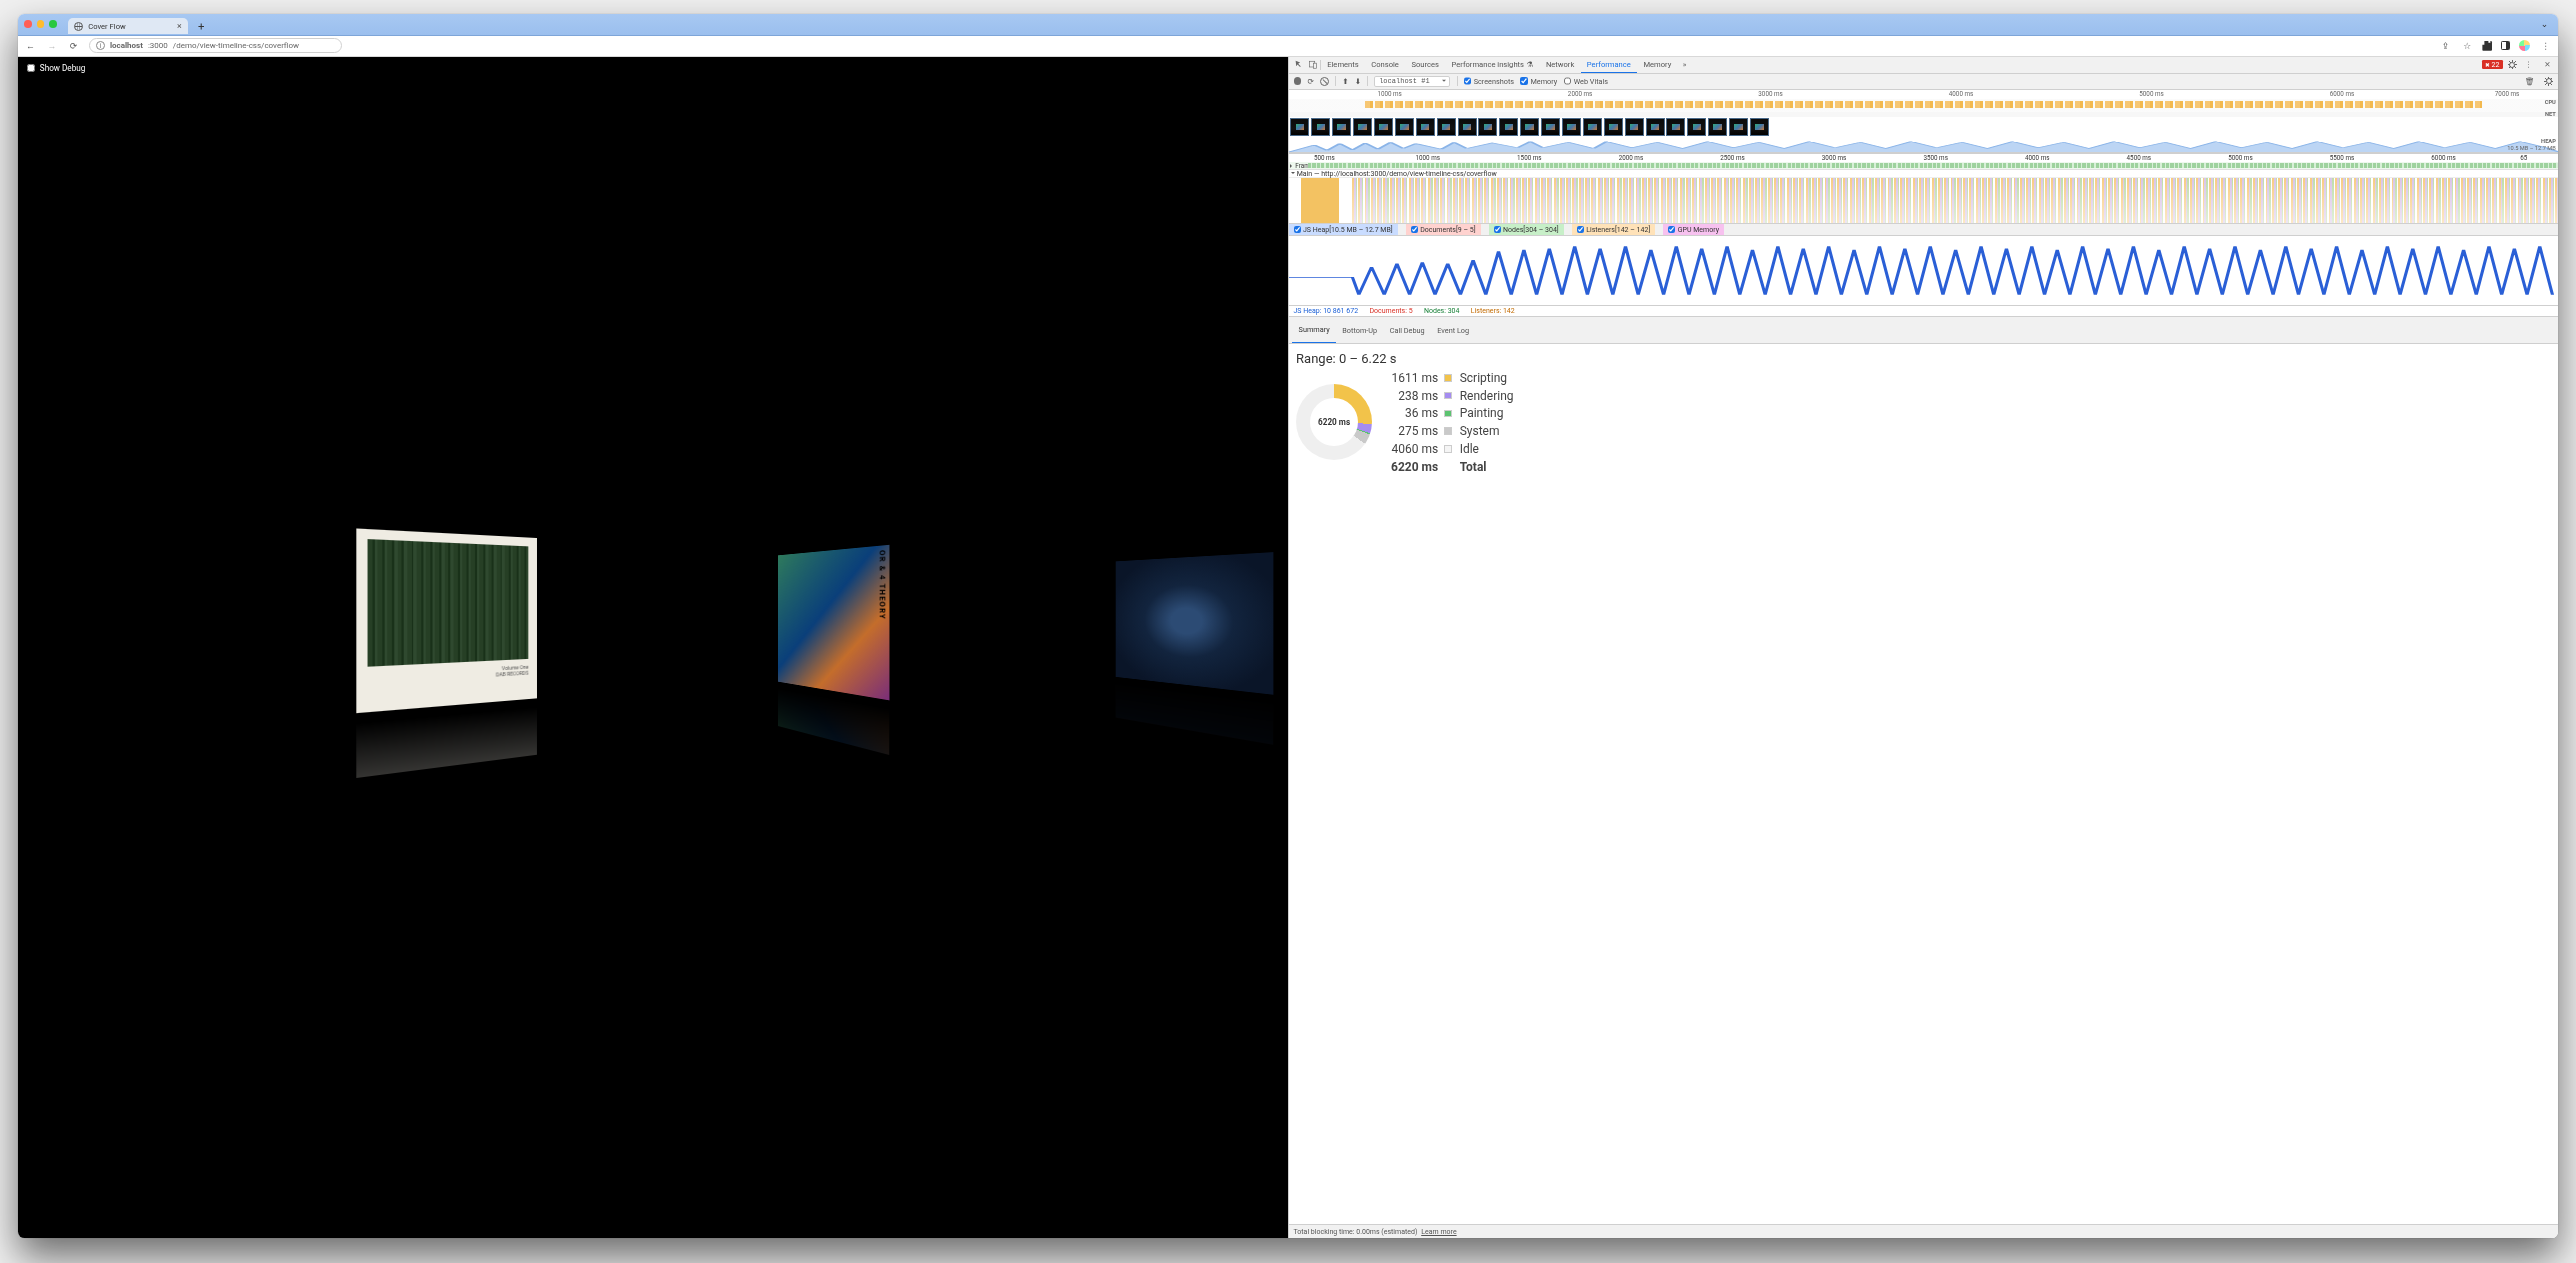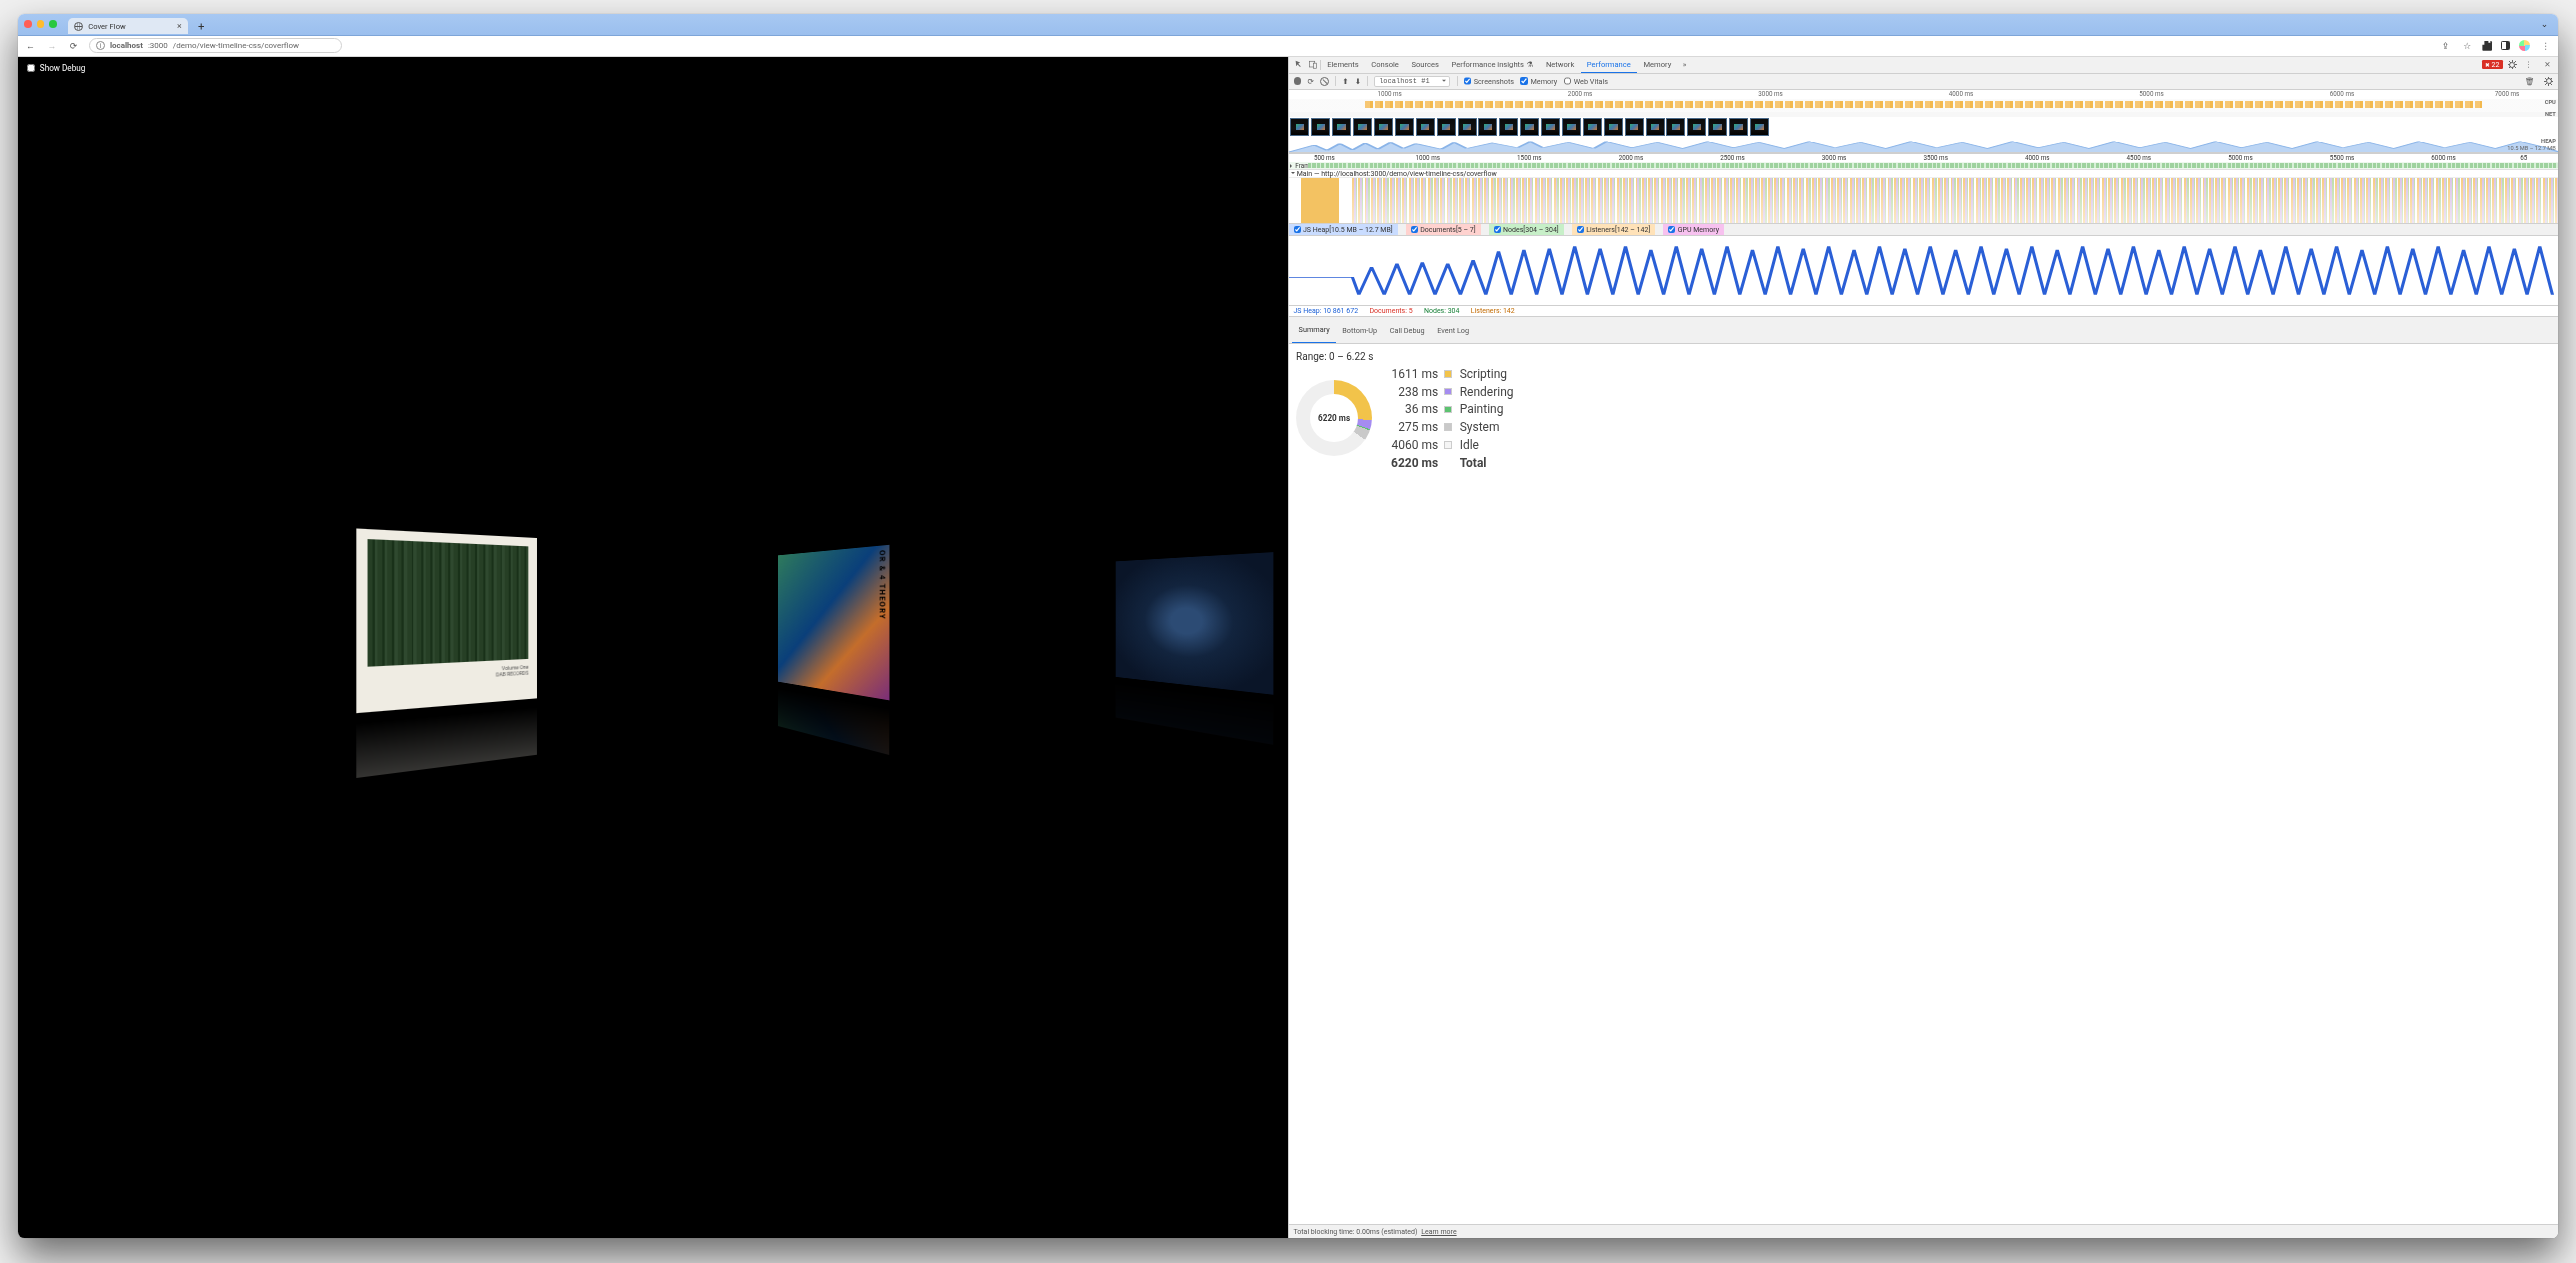--- a/index.html
+++ b/index.html
@@ -122,21 +122,21 @@
   .heap-graph svg{width:100%;height:100%;}
 
   .stats-row{height:11.4px;background:#fff;border-bottom:0.6px solid #cfcfcf;display:flex;gap:11.4px;padding:1.3px 5px;font-size:7px;}
   .s-blue{color:#1a5fd6;} .s-red{color:#d93025;} .s-green{color:#188038;} .s-orange{color:#c26a00;}
 
   .summary-tabs{height:27px;background:#f1f1f1;border-bottom:0.6px solid #cfcfcf;display:flex;align-items:center;padding:0 3.8px;}
   .st-tab{padding:0 6.3px;height:100%;display:flex;align-items:center;color:#555;cursor:pointer;font-size:7.3px;}
   .st-tab.active{color:#333;border-bottom:1.3px solid #1a73e8;}
 
   .summary-body{flex:1;background:#fff;padding:6.3px 7.6px;display:flex;flex-direction:column;gap:5px;overflow:auto;}
-  .range{font-size:10px;color:#333;}
+  .range{font-size:13px;color:#333;}
   .donut-row{display:flex;align-items:center;gap:19px;}
   .donut{width:76px;height:76px;border-radius:50%;position:relative;background:
     conic-gradient(#f2c34a 0 93deg,#a58cf0 93deg 107deg,#5cc370 107deg 109deg,#c9c9c9 109deg 125deg,#efefef 125deg 360deg);}
   .donut::after{content:"";position:absolute;inset:14px;border-radius:50%;background:#fff;}
   .donut .center{position:absolute;inset:0;display:flex;align-items:center;justify-content:center;font-weight:700;font-size:8.2px;color:#333;z-index:1;}
   .legend{display:grid;grid-template-columns:auto 8.9px auto;gap:3.8px 6.3px;font-size:12px;color:#444;align-items:center;}
   .legend .ms{text-align:right;}
   .sw{width:7.6px;height:7.6px;border:0.6px solid #ccc;}
   .sw.script{background:#f2c34a;} .sw.render{background:#a58cf0;} .sw.paint{background:#5cc370;} .sw.sys{background:#c9c9c9;} .sw.idle{background:#f5f5f5;}
   .legend .total{font-weight:700;}
@@ -359,21 +359,21 @@
           <div class="field"></div>
       </div>
 
       <div class="counter-legend">
         <label class="cl-item cl-blue">
             <input type="checkbox" checked="" style="">
             <span>JS Heap[10.5 MB – 12.7 MB]</span>
           </label>
         <label class="cl-item cl-red">
             <input type="checkbox" checked="" style="">
-            <span>Documents[5 – 7]</span>
+            <span>Documents[9 – 5]</span>
           </label>
         <label class="cl-item cl-green">
             <input type="checkbox" checked="" style="">
             <span>Nodes[304 – 304]</span>
           </label>
         <label class="cl-item cl-orange">
             <input type="checkbox" checked="" style="">
             <span>Listeners[142 – 142]</span>
           </label>
         <label class="cl-item cl-pink">

